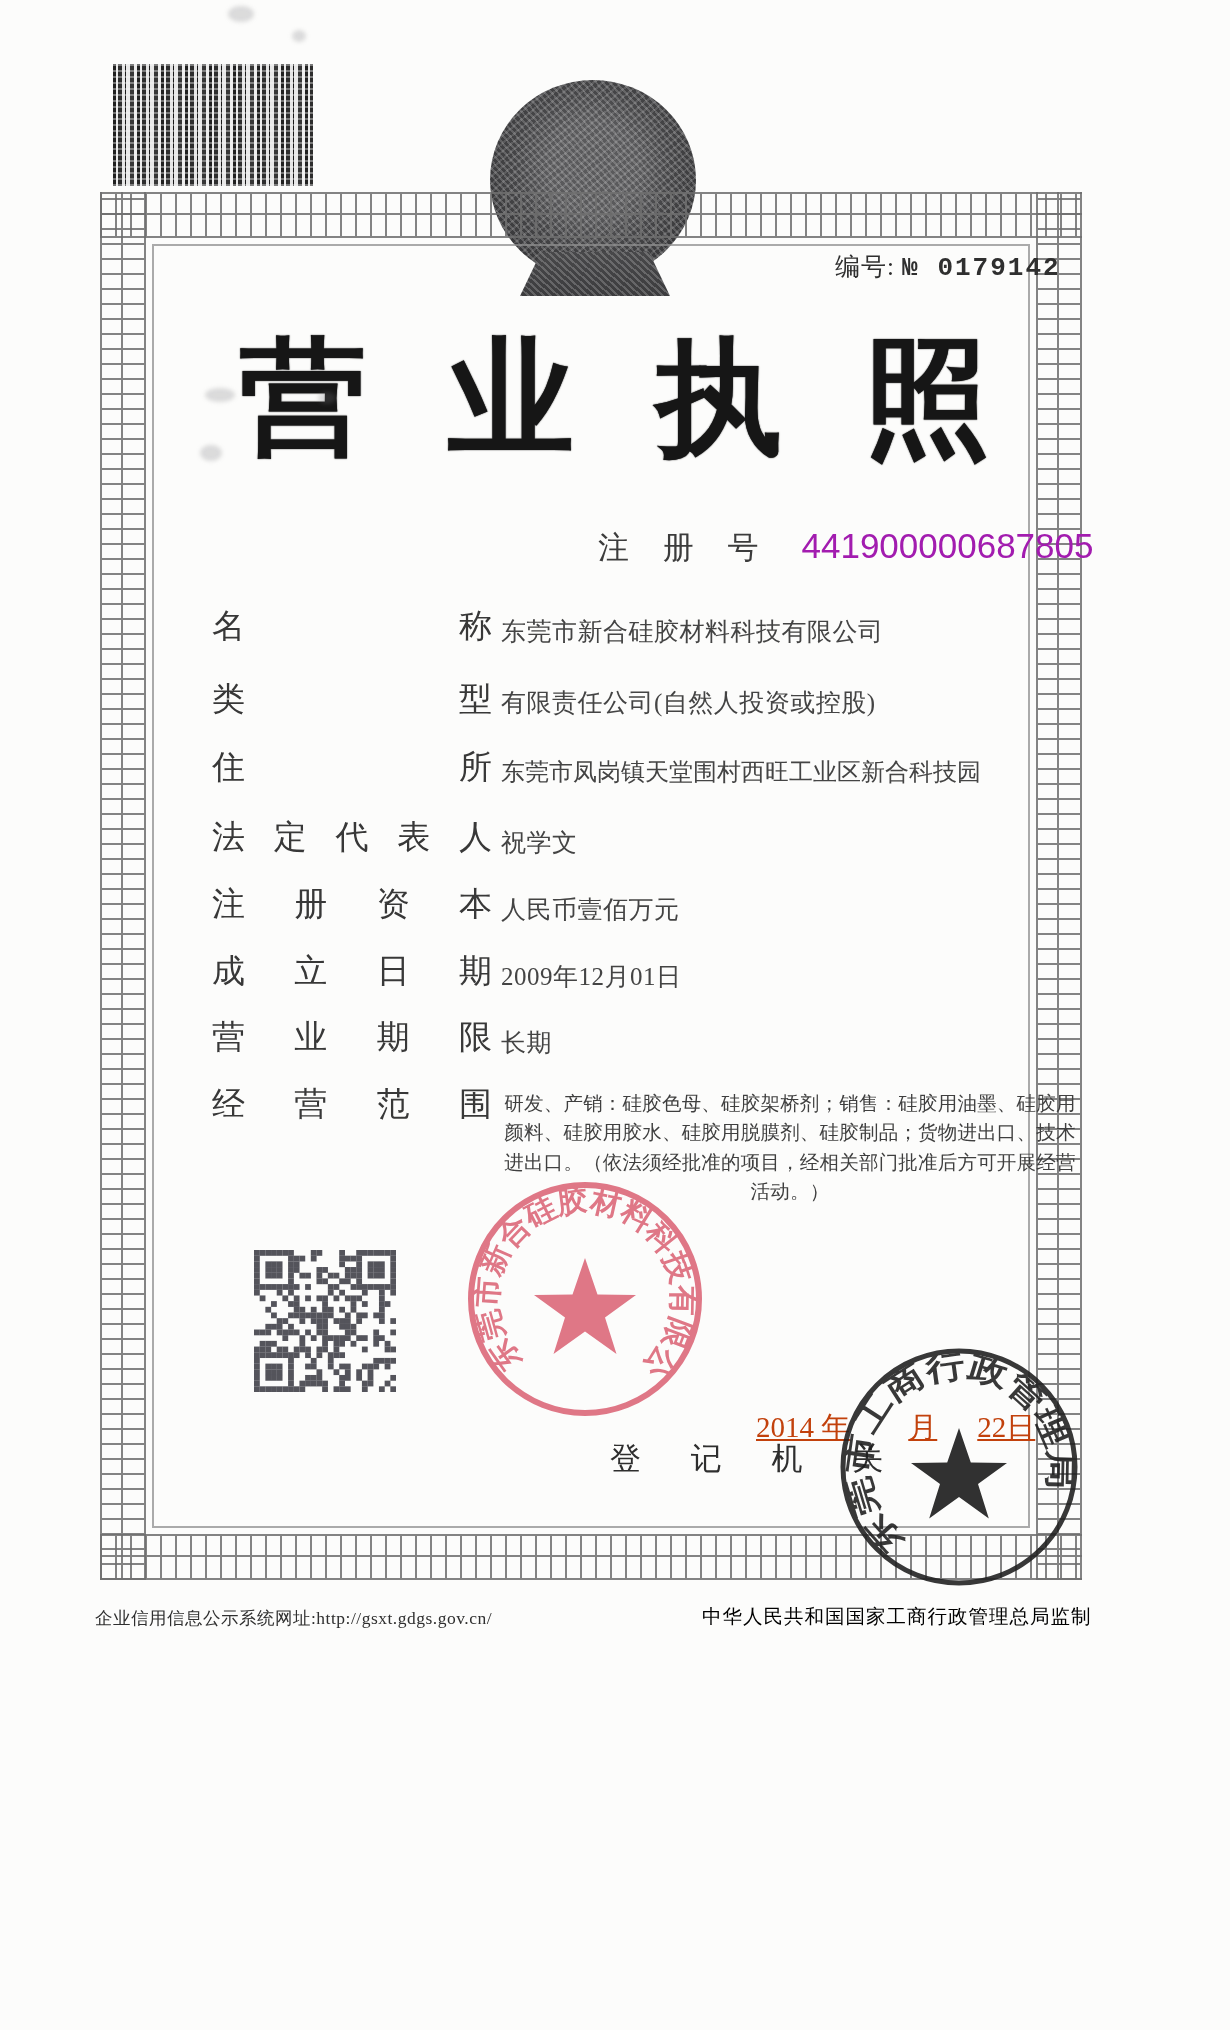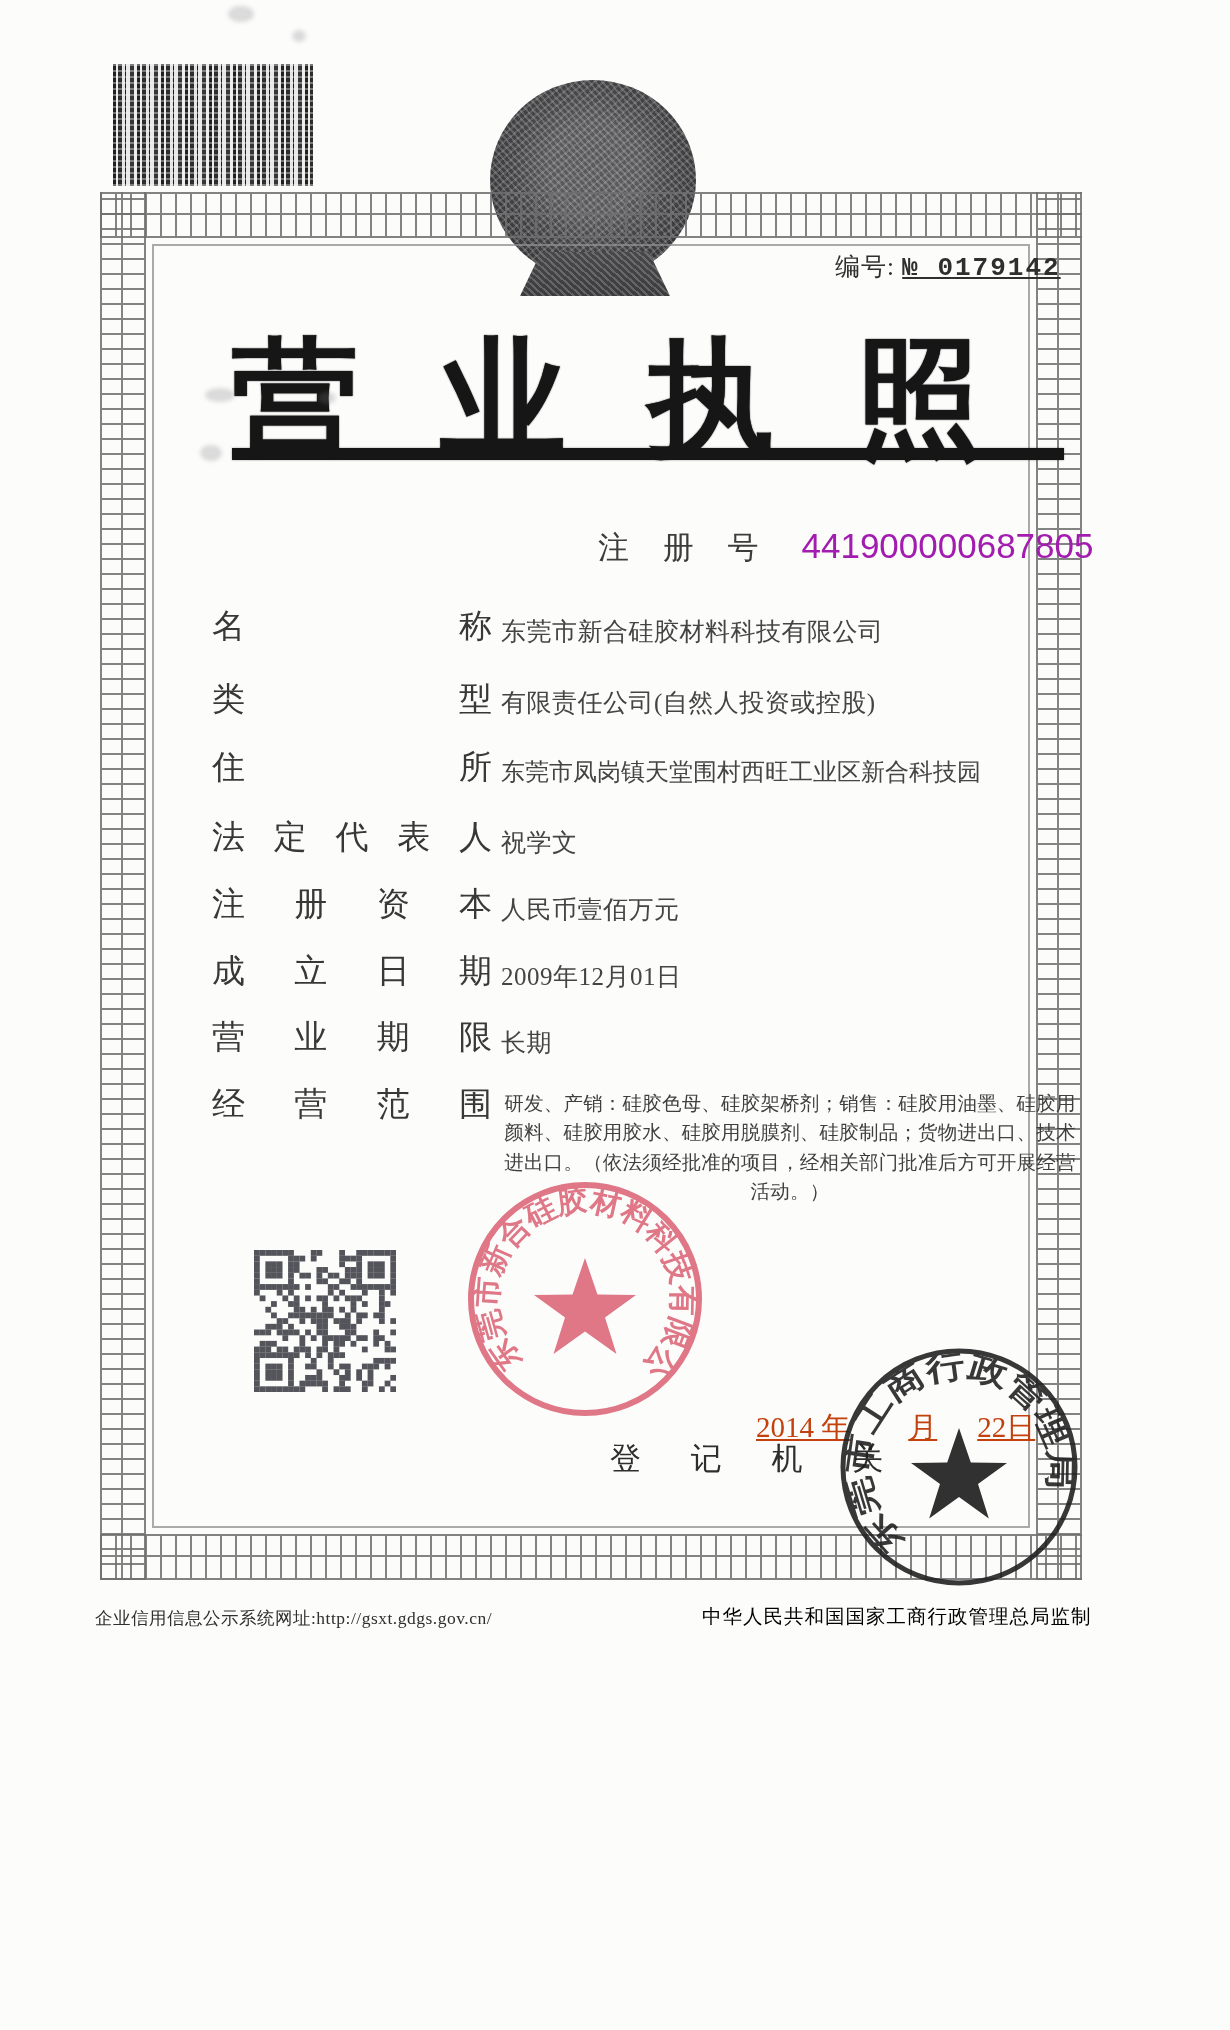--- a/index.html
+++ b/index.html
@@ -61,31 +61,30 @@
       repeating-linear-gradient(0deg,#6f6f6f 0 2px, transparent 2px 15px),
       linear-gradient(90deg,transparent 0 21px, #6f6f6f 21px 23px, transparent 23px);
   }
   .frame-inner{position:absolute;inset:52px;border:2px solid #8f8f8f;opacity:.75;}
 
   
   .serial{
     left:835px;top:250px;width:245px;
     font-size:25px;letter-spacing:1px;color:#2f2f2f;white-space:nowrap;
   }
-  .serial b{font-family:"Liberation Serif",serif;font-weight:700;text-decoration:underline;}
+  .serial b{font-family:"Liberation Serif",serif;font-weight:700;}
   .serial .num{font-family:"Liberation Mono",monospace;font-size:26px;letter-spacing:2px;}
 
   
   .title{
-    left:150px;top:322px;width:930px;
+    left:150px;top:322px;width:930px;text-align:center;
     font-size:126px;line-height:1.2;font-weight:900;color:#161616;
     letter-spacing:82px;padding-left:82px;box-sizing:border-box;
     text-shadow:0 0 1px #222, 0 0 2px rgba(0,0,0,.35);
     font-family:"Liberation Sans",sans-serif;
-    text-decoration:underline;
   }
 
   
   .regno{
     left:598px;top:526px;display:flex;align-items:baseline;gap:30px;white-space:nowrap;text-align:center;
   }
   .regno .lbl{font-size:31px;letter-spacing:13px;color:#3c3c3c;font-weight:500;}
   .regno .val{font-size:35px;color:#a21caf;font-family:Liberation Sans, sans-serif;}
 
   

